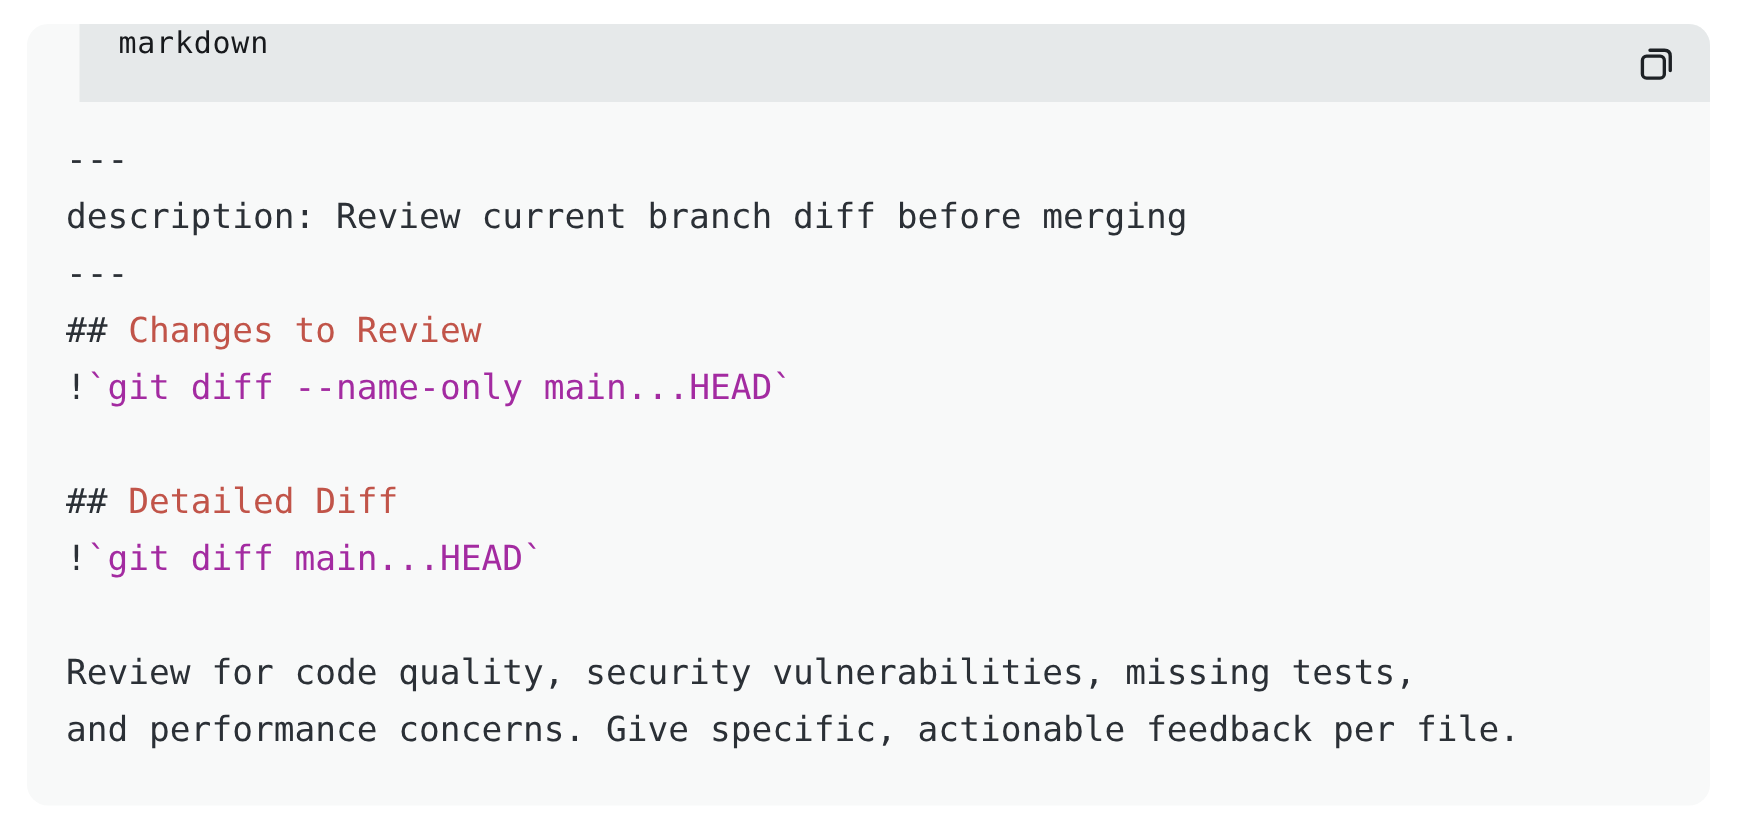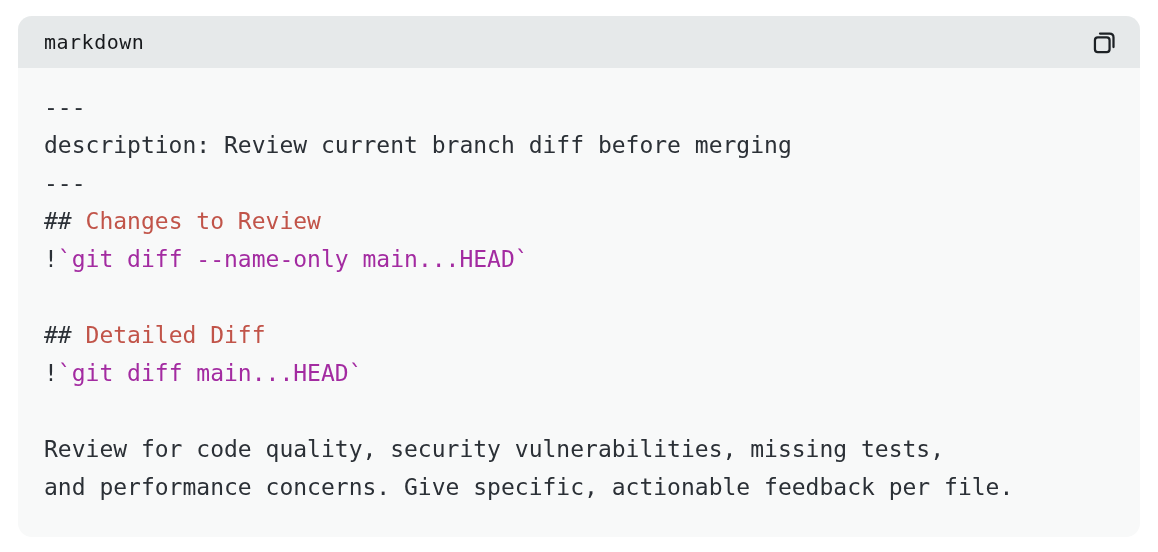--- a/index.html
+++ b/index.html
@@ -23,23 +23,23 @@
     left:18px; top:16px;
     width:1122px; height:521px;
     border-radius:14px;
     overflow:hidden;
     background:var(--body-bg);
   }
   .code-header{
     height:52px;
     background:var(--header-bg);
     display:flex;
-    align-items:center;
     justify-content:space-between;
     padding:0 20px 0 26px;
+    margin-left:35px;
   }
   .lang{
     font-size:20px;
     color:var(--header-text);
     letter-spacing:0.5px;
   }
   .copy-btn{
     background:transparent;
     border:none;
     cursor:pointer;

